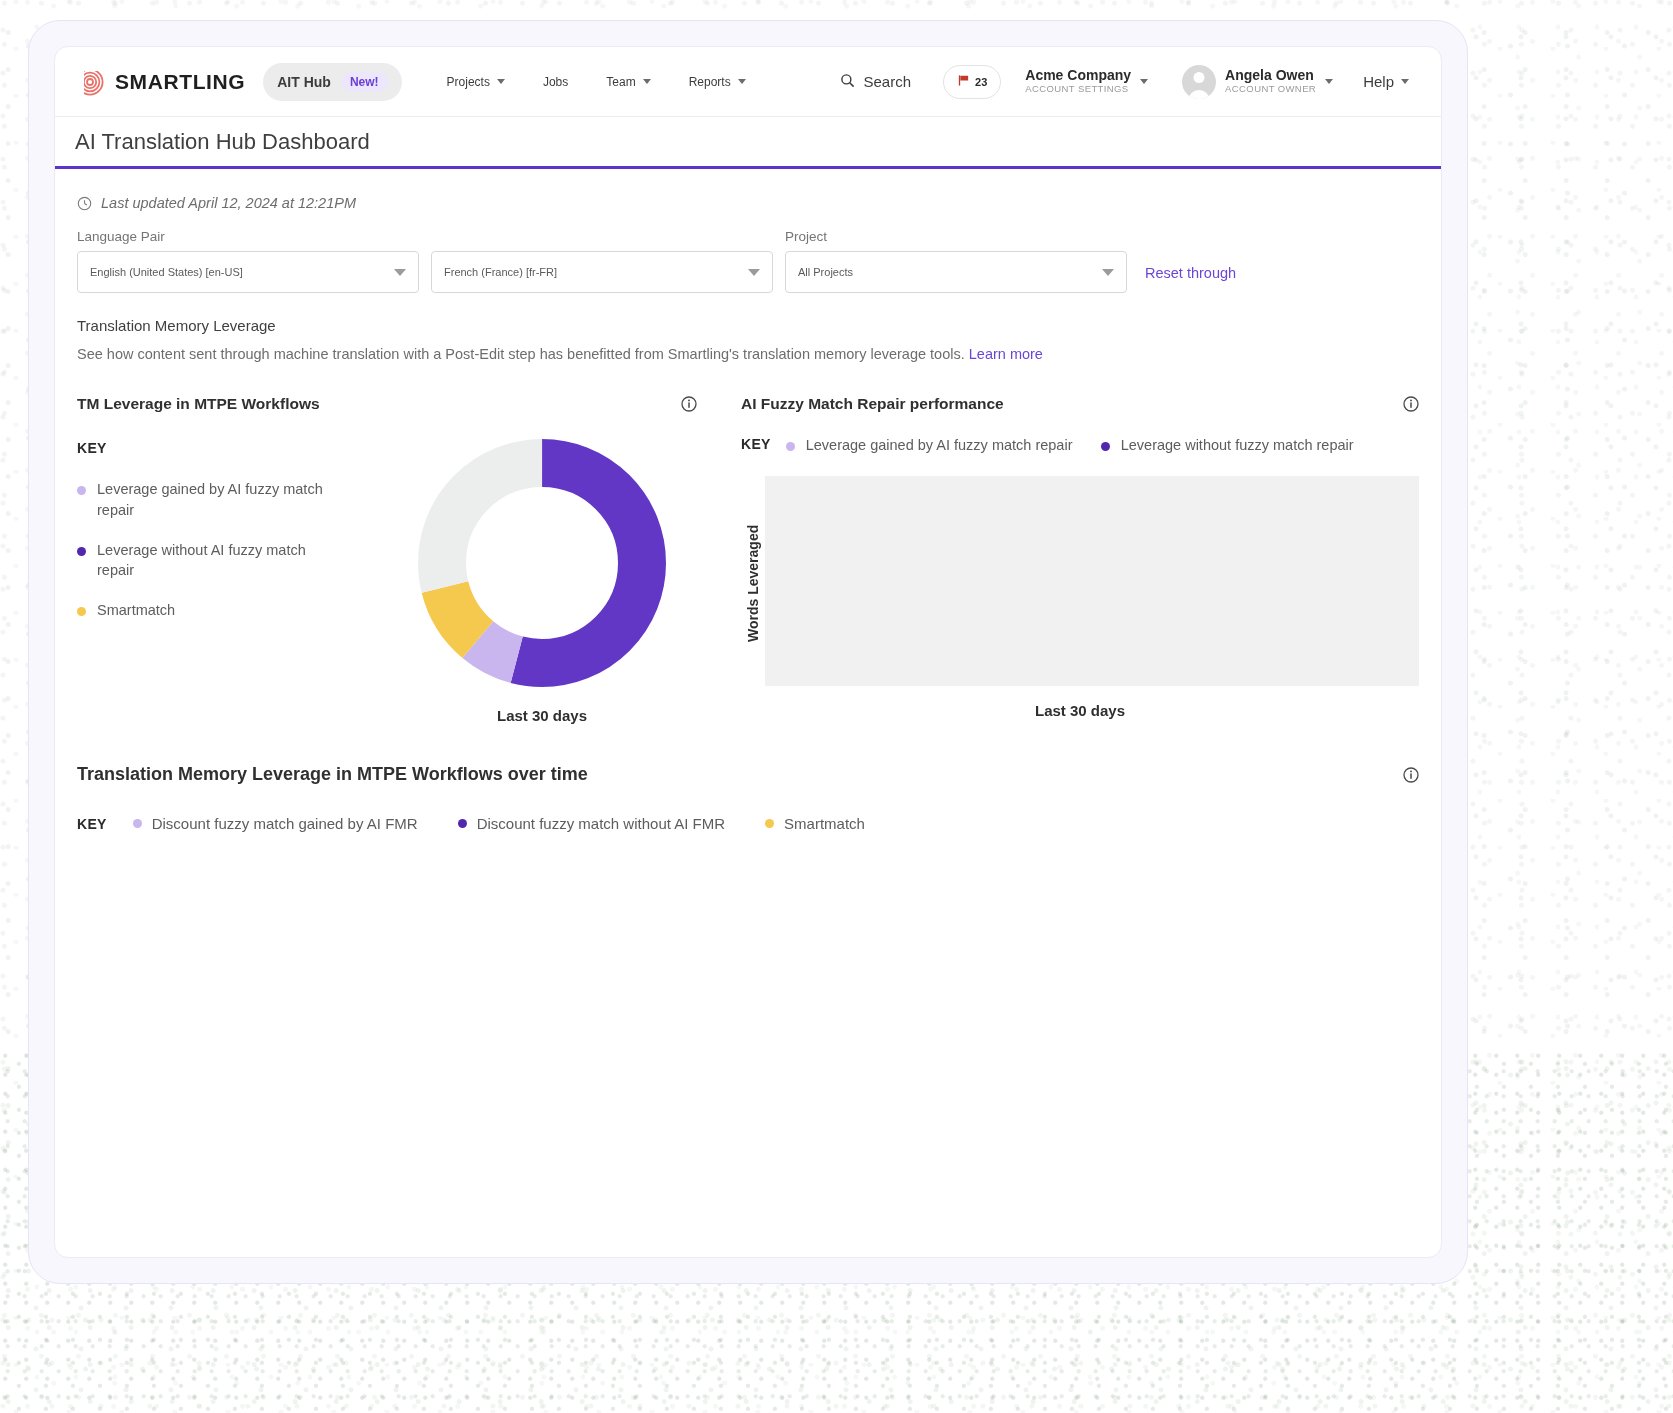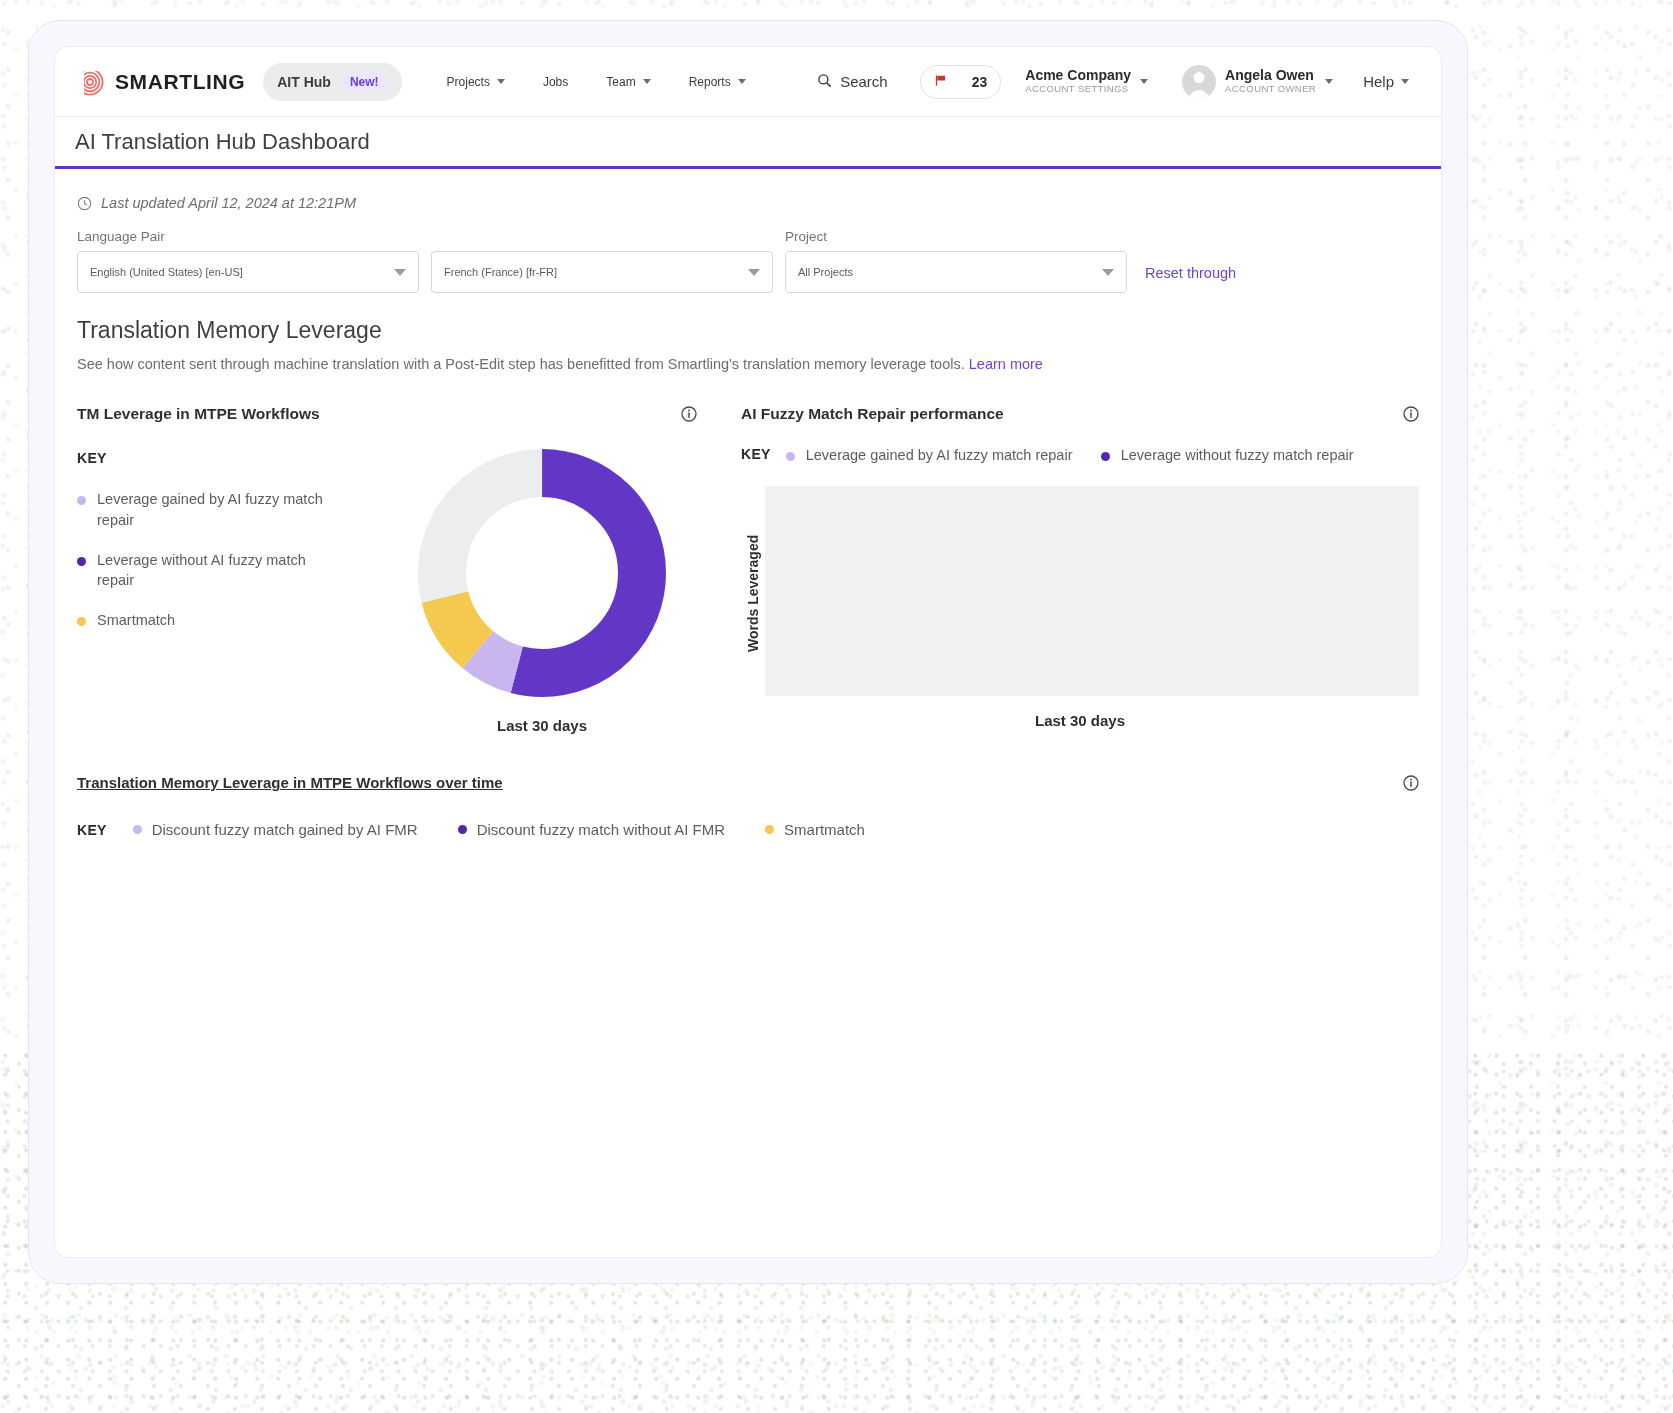--- a/index.html
+++ b/index.html
@@ -95,21 +95,21 @@
     border-right: 4.5px solid transparent;
     border-top: 5.5px solid #6c6c6c;
   }
   .nav-right { margin-left: auto; display: flex; align-items: center; gap: 2px; }
   .search-item { display: flex; align-items: center; gap: 8px; font-size: 15px; color: #3c3c3c; padding: 8px 14px; }
   .flag-chip {
     display: flex; align-items: center; gap: 5px;
     border: 1px solid #e3e3e3; border-radius: 20px;
     padding: 7px 13px; margin-left: 16px;
   }
-  .flag-count { font-size: 14px; color: #2b2b2b; font-weight: 600; margin-left: 20px; }
+  .flag-count { font-size: 11px; color: #2b2b2b; font-weight: 600; }
   .acct {
     display: flex; align-items: center; gap: 9px; margin-left: 22px;
   }
   .acct-lines { display: flex; flex-direction: column; line-height: 1.12; }
   .acct-name { font-size: 14px; font-weight: bold; color: #2b2b2b; white-space: nowrap; }
   .acct-sub { font-size: 9.5px; color: #9a9a9a; letter-spacing: .4px; white-space: nowrap; }
   .avatar {
     width: 34px; height: 34px; border-radius: 50%;
     background: #d8d8d8;
     position: relative; overflow: hidden; flex: 0 0 34px;
@@ -156,21 +156,21 @@
     width: 0; height: 0;
     border-left: 6px solid transparent;
     border-right: 6px solid transparent;
     border-top: 7px solid #9b9b9b;
   }
   .w-src { width: 342px; }
   .w-tgt { width: 342px; }
   .w-proj { width: 342px; }
   .reset-link { font-size: 14.5px; color: #6b46d6; margin-left: 6px; margin-bottom: 12px; }
 
-  .section-title { font-size: 23px; color: #3f3f3f; margin-top: 24px; font-weight: 400; }
+  .section-title { font-size: 15px; color: #3f3f3f; margin-top: 24px; font-weight: 400; }
   .section-desc {
     font-size: 14.5px; color: #6d6d6d; margin-top: 9px;
     max-width: 1300px; line-height: 1.55;
   }
   .section-desc a { color: #6b46d6; text-decoration: none; }
 
   
   .panels { display: flex; margin-top: 30px; }
   .panel-left { width: 620px; flex: 0 0 620px; }
   .panel-right { flex: 1; padding-left: 44px; }
@@ -223,21 +223,21 @@
   .bar-top { background: #c9b6ef; }
   .bar-bot { background: #6237c6; }
   .right-caption { text-align: center; font-size: 15px; font-weight: bold; color: #2f2f2f; margin-top: 16px; }
 
   
   .divider-space { height: 34px; }
   .bottom-head {
     display: flex; align-items: center; justify-content: space-between;
     padding-top: 6px;
   }
-  .bottom-title { font-size: 15px; font-weight: bold; color: #303030; text-decoration: underline; }
+  .bottom-title { font-size: 18px; font-weight: bold; color: #303030; }
   .bottom-key { display: flex; align-items: center; gap: 18px; margin-top: 30px; }
   .bottom-key .key-label { margin-right: 8px; }
   .bk-item { display: flex; align-items: center; gap: 10px; margin-right: 22px; }
   .bk-text { font-size: 15px; color: #5d5d5d; }
   .bk-dot { width: 9px; height: 9px; border-radius: 50%; flex: 0 0 9px; }
 </style>
 </head>
 <body>
 
 <div class="speckle"></div>

